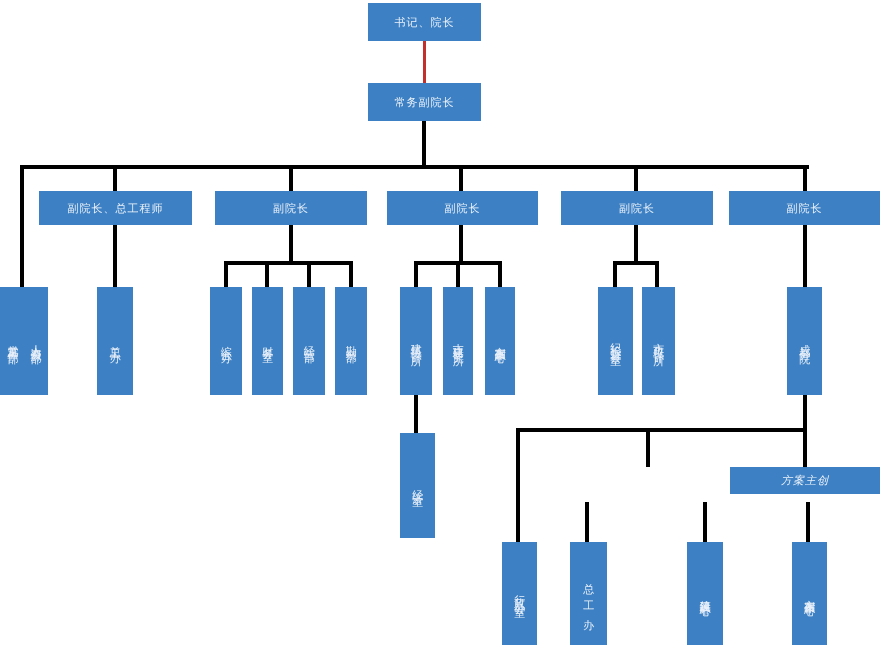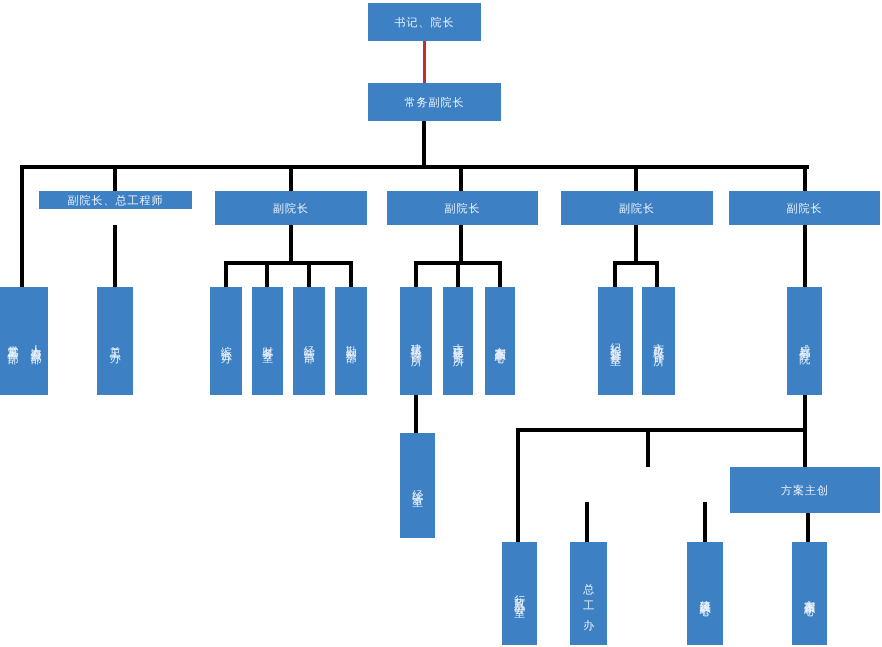--- a/index.html
+++ b/index.html
@@ -84,25 +84,25 @@
   <div class="ln" style="left:516px;top:428px;width:4px;height:114px;"></div>
   <div class="ln" style="left:646px;top:432px;width:4px;height:35px;"></div>
   <div class="ln" style="left:803px;top:432px;width:4px;height:35px;"></div>
   <div class="ln" style="left:585px;top:502px;width:4px;height:40px;"></div>
   <div class="ln" style="left:703px;top:502px;width:4px;height:40px;"></div>
   <div class="ln" style="left:806px;top:502px;width:4px;height:40px;"></div>
 
   <div class="box" style="left:368px;top:3px;width:113px;height:38px;">
     <span>书记、院长</span>
   </div>
-  <div class="box" style="left:368px;top:83px;width:133px;height:38px;">
+  <div class="box" style="left:368px;top:83px;width:113px;height:38px;">
     <span>常务副院长</span>
   </div>
 
-  <div class="box" style="left:39px;top:191px;width:153px;height:18px;">
+  <div class="box" style="left:39px;top:191px;width:153px;height:34px;">
     <span>副院长、总工程师</span>
   </div>
   <div class="box" style="left:215px;top:191px;width:152px;height:34px;">
     <span>副院长</span>
   </div>
   <div class="box" style="left:387px;top:191px;width:151px;height:34px;">
     <span>副院长</span>
   </div>
   <div class="box" style="left:561px;top:191px;width:152px;height:34px;">
     <span>副院长</span>
@@ -148,21 +148,21 @@
     <span class="vtext">市政设计所</span>
   </div>
   <div class="box vbox" style="left:787px;top:287px;width:35px;height:108px;">
     <span class="vtext">成都分院</span>
   </div>
 
   <div class="box vbox" style="left:400px;top:433px;width:35px;height:105px;">
     <span class="vtext">经济室</span>
   </div>
 
-  <div class="box" style="left:730px;top:467px;width:150px;height:46px;">
+  <div class="box" style="left:730px;top:467px;width:150px;height:27px;font-style:italic;">
     <span>方案主创</span>
   </div>
 
   <div class="box vbox" style="left:502px;top:542px;width:35px;height:103px;">
     <span class="vtext">行政办公室</span>
   </div>
   <div class="box vbox" style="left:570px;top:542px;width:37px;height:103px;">
     <span class="vtext">总 工 办</span>
   </div>
   <div class="box vbox" style="left:687px;top:542px;width:36px;height:103px;">

